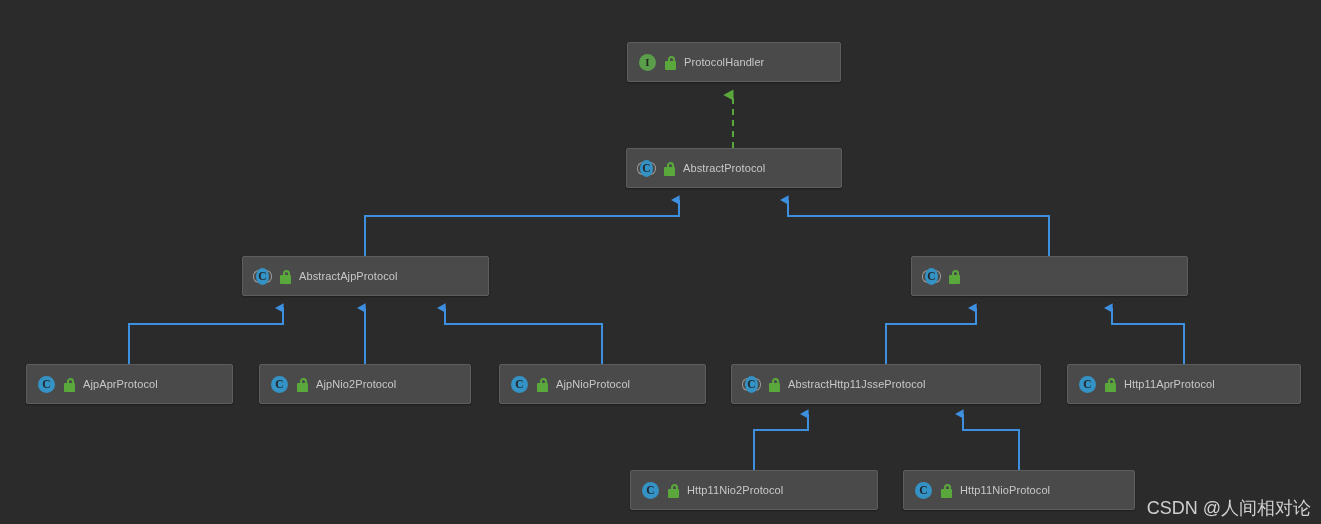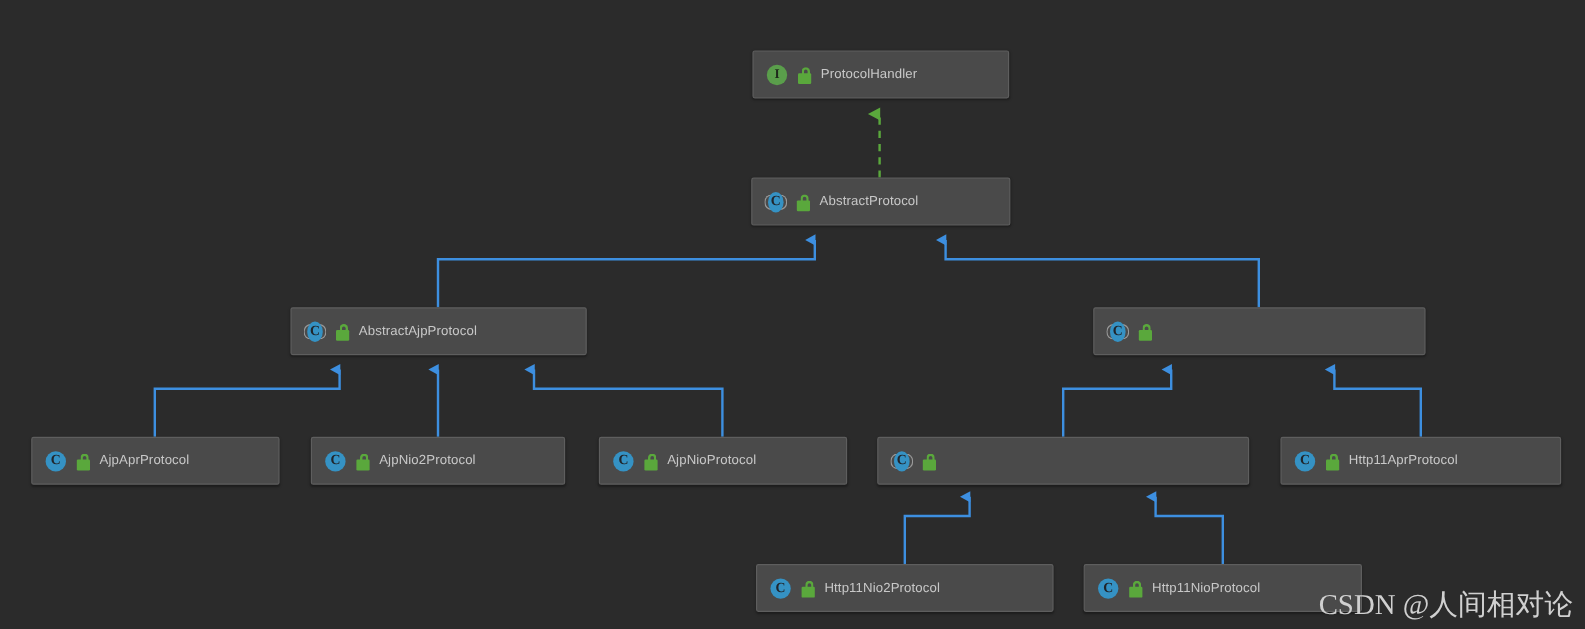--- a/index.html
+++ b/index.html
@@ -128,24 +128,24 @@
     height: 7px;
     border: 2px solid #5aa83c;
     border-bottom: none;
     border-radius: 4px 4px 0 0;
     box-sizing: border-box;
   }
   #watermark {
     position: absolute;
     right: 10px;
     bottom: 4px;
-    font-size: 24px;
+    font-size: 18px;
     color: #d0d0d0;
     white-space: nowrap;
-    font-family: Liberation Serif, serif;
+    font-family: Liberation Sans, sans-serif;
     margin-left: 12px;
   }
 </style>
 </head>
 <body>
 
 <div id="diagram-canvas">
 
   <svg id="edge-layer" viewBox="0 0 1321 524">
     <defs>
@@ -271,20 +271,21 @@
     <span class="icon-abstract">
       <span class="ring-l"></span>
         <span class="ring-r"></span>
       <span class="disc"></span>
       <span class="glyph">C</span>
     </span>
     <span class="icon-lock">
       <span class="shackle"></span>
         <span class="body"></span>
     </span>
+    <span class="node-label">AbstractHttp11JsseProtocol</span>
   </div>
 
   <div class="node" style="left:1067px; top:364px; width:234px;">
     <span class="icon-class">
       <span class="disc"></span>
       <span class="glyph">C</span>
     </span>
     <span class="icon-lock">
       <span class="shackle"></span>
         <span class="body"></span>

